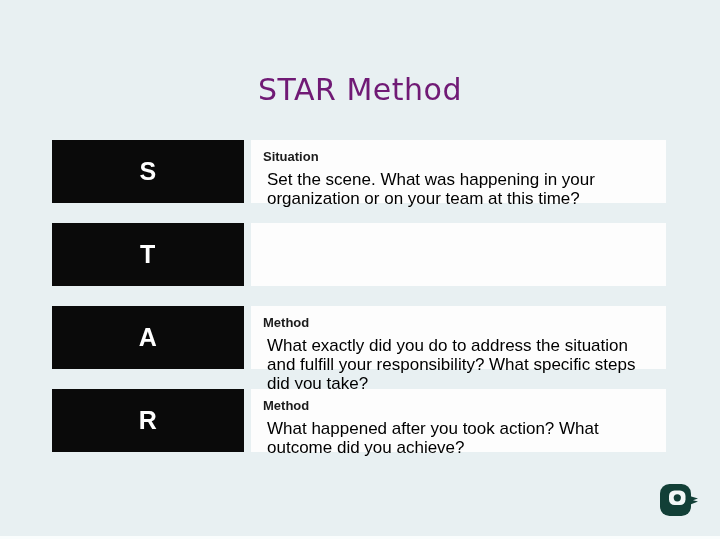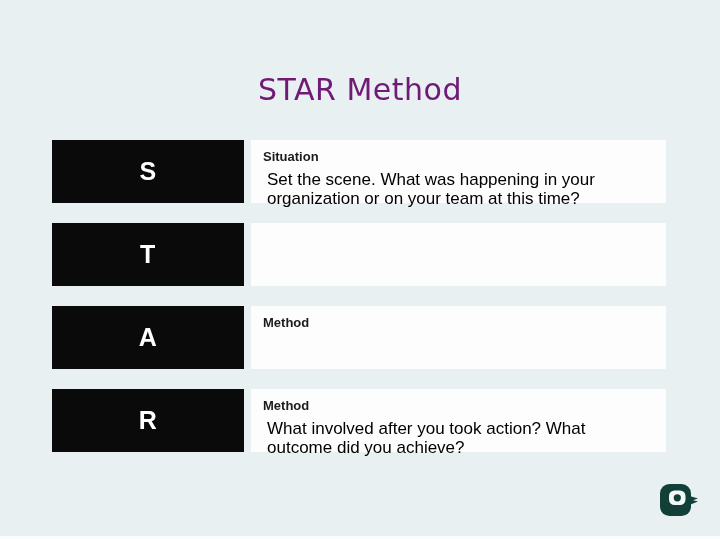--- a/index.html
+++ b/index.html
@@ -113,30 +113,31 @@
     <div class="card">
     </div>
   </div>
 
   <div class="row">
     <div class="letter-box">
       <span class="letter">A</span>
     </div>
     <div class="card">
       <div class="card-heading">Method</div>
+      <p class="card-body">What exactly did you do to address the situation and fulfill your responsibility? What specific steps did you take?</p>
     </div>
   </div>
 
   <div class="row">
     <div class="letter-box">
       <span class="letter">R</span>
     </div>
     <div class="card">
       <div class="card-heading">Method</div>
-      <p class="card-body">What involved after you took action? What outcome did you achieve?</p>
+      <p class="card-body">What happened after you took action? What outcome did you achieve?</p>
     </div>
   </div>
 
 </div>
 
 <div class="logo">
   <svg viewBox="0 0 40 36" width="40" height="36" xmlns="http://www.w3.org/2000/svg">
     <g>
       <rect x="1" y="1" width="31" height="32" rx="9.5" fill="#123f37"></rect>
       <rect x="10" y="7.5" width="16.5" height="14.5" rx="5.5" fill="#f2f7f7"></rect>

